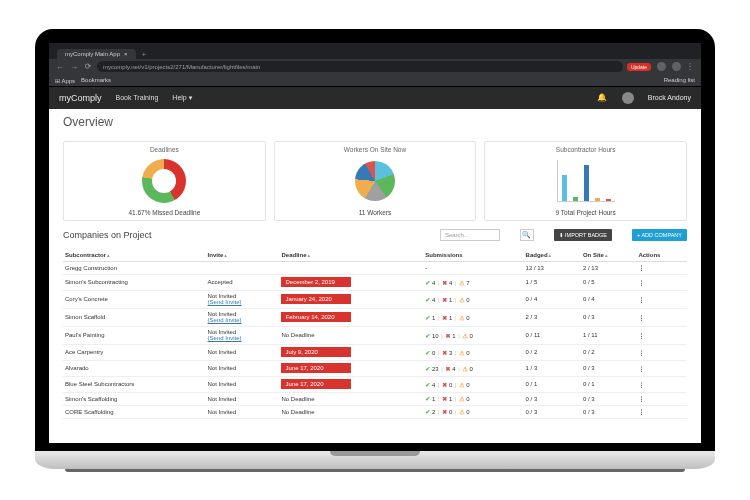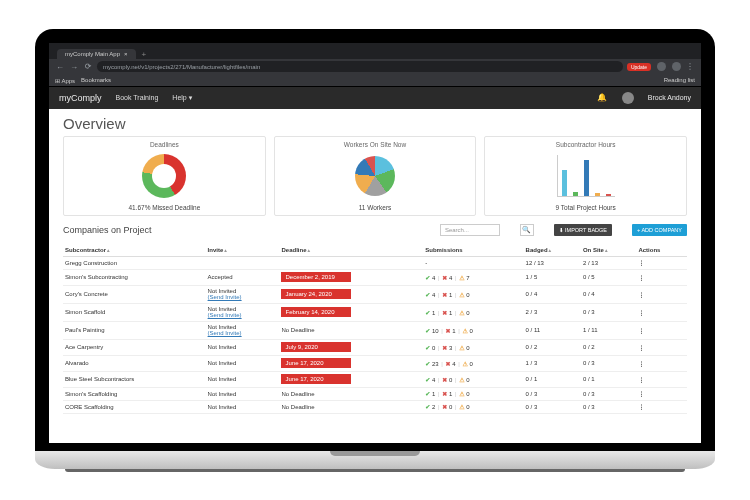--- a/index.html
+++ b/index.html
@@ -28,21 +28,21 @@
 .app-head{background:#2a2a2a;height:22px;display:flex;align-items:center;padding:0 10px;gap:14px;color:#e8e8e8}
 .logo{font-size:9px;font-weight:400}
 .logo b{font-weight:400}
 .navlink{font-size:7px;color:#ddd}
 .sp{flex:1}
 .bell{font-size:8px;color:#ddd}
 .avatar{width:12px;height:12px;border-radius:50%;background:#888}
 .user{font-size:7px}
 
 .content{padding:6px 14px;background:#fff;height:calc(100% - 66px);overflow:hidden}
-h2.ov{font-size:15px;font-weight:400;color:#555;margin-bottom:4px}
+h2.ov{font-size:12px;font-weight:400;color:#555;margin-bottom:12px}
 .cards{display:flex;gap:8px;margin-bottom:8px}
 .card{flex:1;border:1px solid #e3e3e3;border-radius:2px;padding:4px;text-align:center}
 .card-title{font-size:6.5px;color:#666;margin-bottom:3px}
 .chart{height:50px;display:flex;align-items:center;justify-content:center;margin-bottom:3px}
 .card-foot{font-size:6.5px;color:#444}
 
 .donut{width:44px;height:44px;border-radius:50%;background:conic-gradient(#d9332e 0 150deg,#5cb85c 150deg 280deg,#f0ad4e 280deg 360deg);position:relative}
 .donut::after{content:"";position:absolute;inset:10px;background:#fff;border-radius:50%}
 
 .pie{width:40px;height:40px;border-radius:50%;background:conic-gradient(#5bc0de 0 70deg,#5cb85c 70deg 145deg,#a0a0a0 145deg 210deg,#f0ad4e 210deg 275deg,#337ab7 275deg 330deg,#d9534f 330deg 360deg)}

